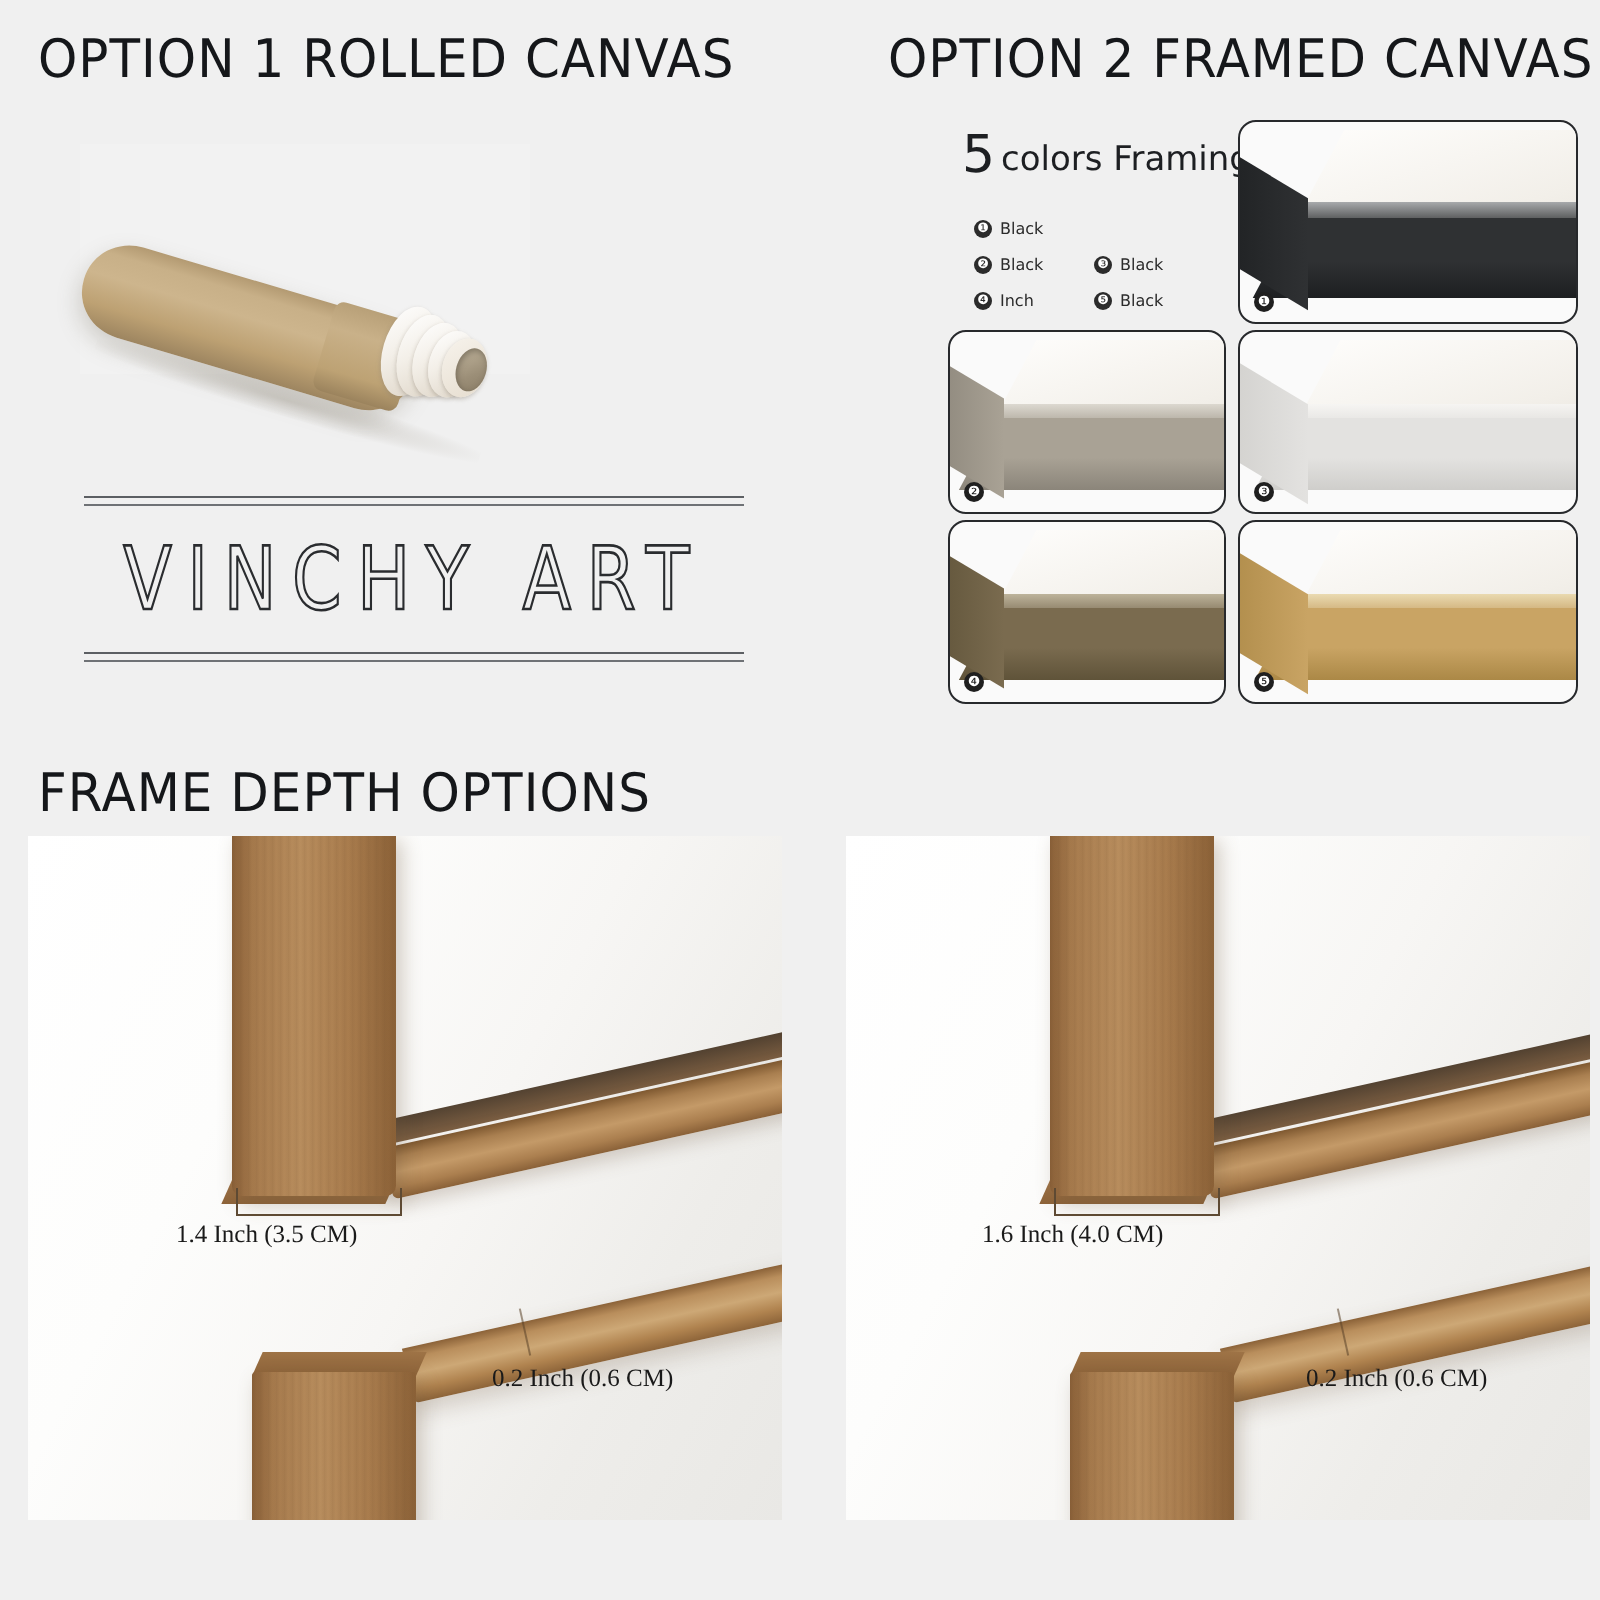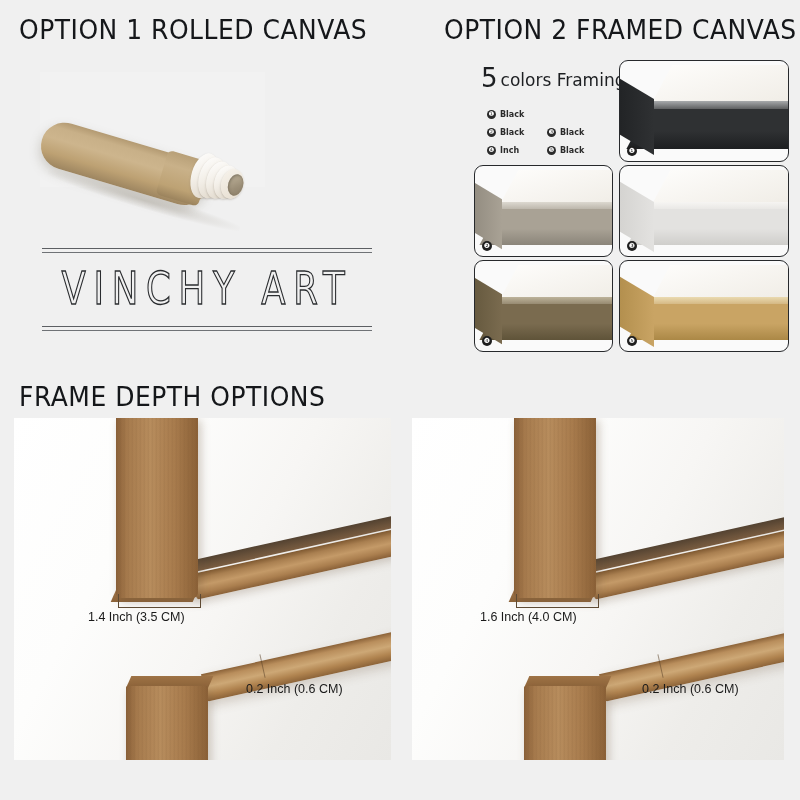--- a/index.html
+++ b/index.html
@@ -142,21 +142,21 @@
   }
   .legend-item { display: flex; align-items: center; gap: 4px; white-space: nowrap; }
   .legend-item.full { grid-column: 1 / -1; }
   .badge {
     width: 9px; height: 9px; border-radius: 50%;
     background: #2b2b2b; color: #fff;
     font-size: 6.5px; line-height: 9px; text-align: center;
     font-family: "DejaVu Sans", sans-serif;
     flex: none;
   }
-  .legend-label { font-size: 8px; font-weight: bold; color: #2b2b2b; }
+  .legend-label { font-size: 8px; font-weight: normal; color: #2b2b2b; }
 
   
   .swatch {
     position: absolute;
     border: 1.6px solid #27292c;
     border-radius: 9px;
     background: #fafafa;
     overflow: hidden;
   }
   #sw-1 { left: 619px; top: 60px;  width: 170px; height: 102px; }
@@ -204,21 +204,21 @@
   #depth-heading { position: absolute; left: 19px; top: 382px; }
 
   .depth-photo {
     position: absolute;
     top: 418px;
     height: 342px;
     background: #ffffff;
     overflow: hidden;
   }
   #depth-left  { left: 14px;  width: 377px; }
-  #depth-right { left: 412px; width: 372px; }
+  #depth-right { left: 423px; width: 372px; }
 
   .wall {
     position: absolute; inset: 0;
     background: linear-gradient(118deg,
       #ffffff 0%, #fdfdfc 30%, #f7f6f4 55%, #eeedea 78%, #e9e8e5 100%);
   }
   
   .post {
     position: absolute;
     background:
@@ -280,21 +280,21 @@
     transform: rotate(-12.5deg);
   }
 
   
   .leader { position: absolute; background: #5e4a33; }
   .leader-h { height: 1px; }
   .leader-v { width: 1px; }
 
   .dim-label {
     position: absolute;
-    font-family: Liberation Sans, sans-serif;
+    font-family: Liberation Serif, serif;
     font-size: 12.5px;
     color: #1a1a1a;
     white-space: nowrap;
   }
 </style>
 </head>
 <body style="background: rgb(240, 240, 240);">
 
 <div class="heading" id="opt1-heading">OPTION 1 ROLLED CANVAS</div>
 

